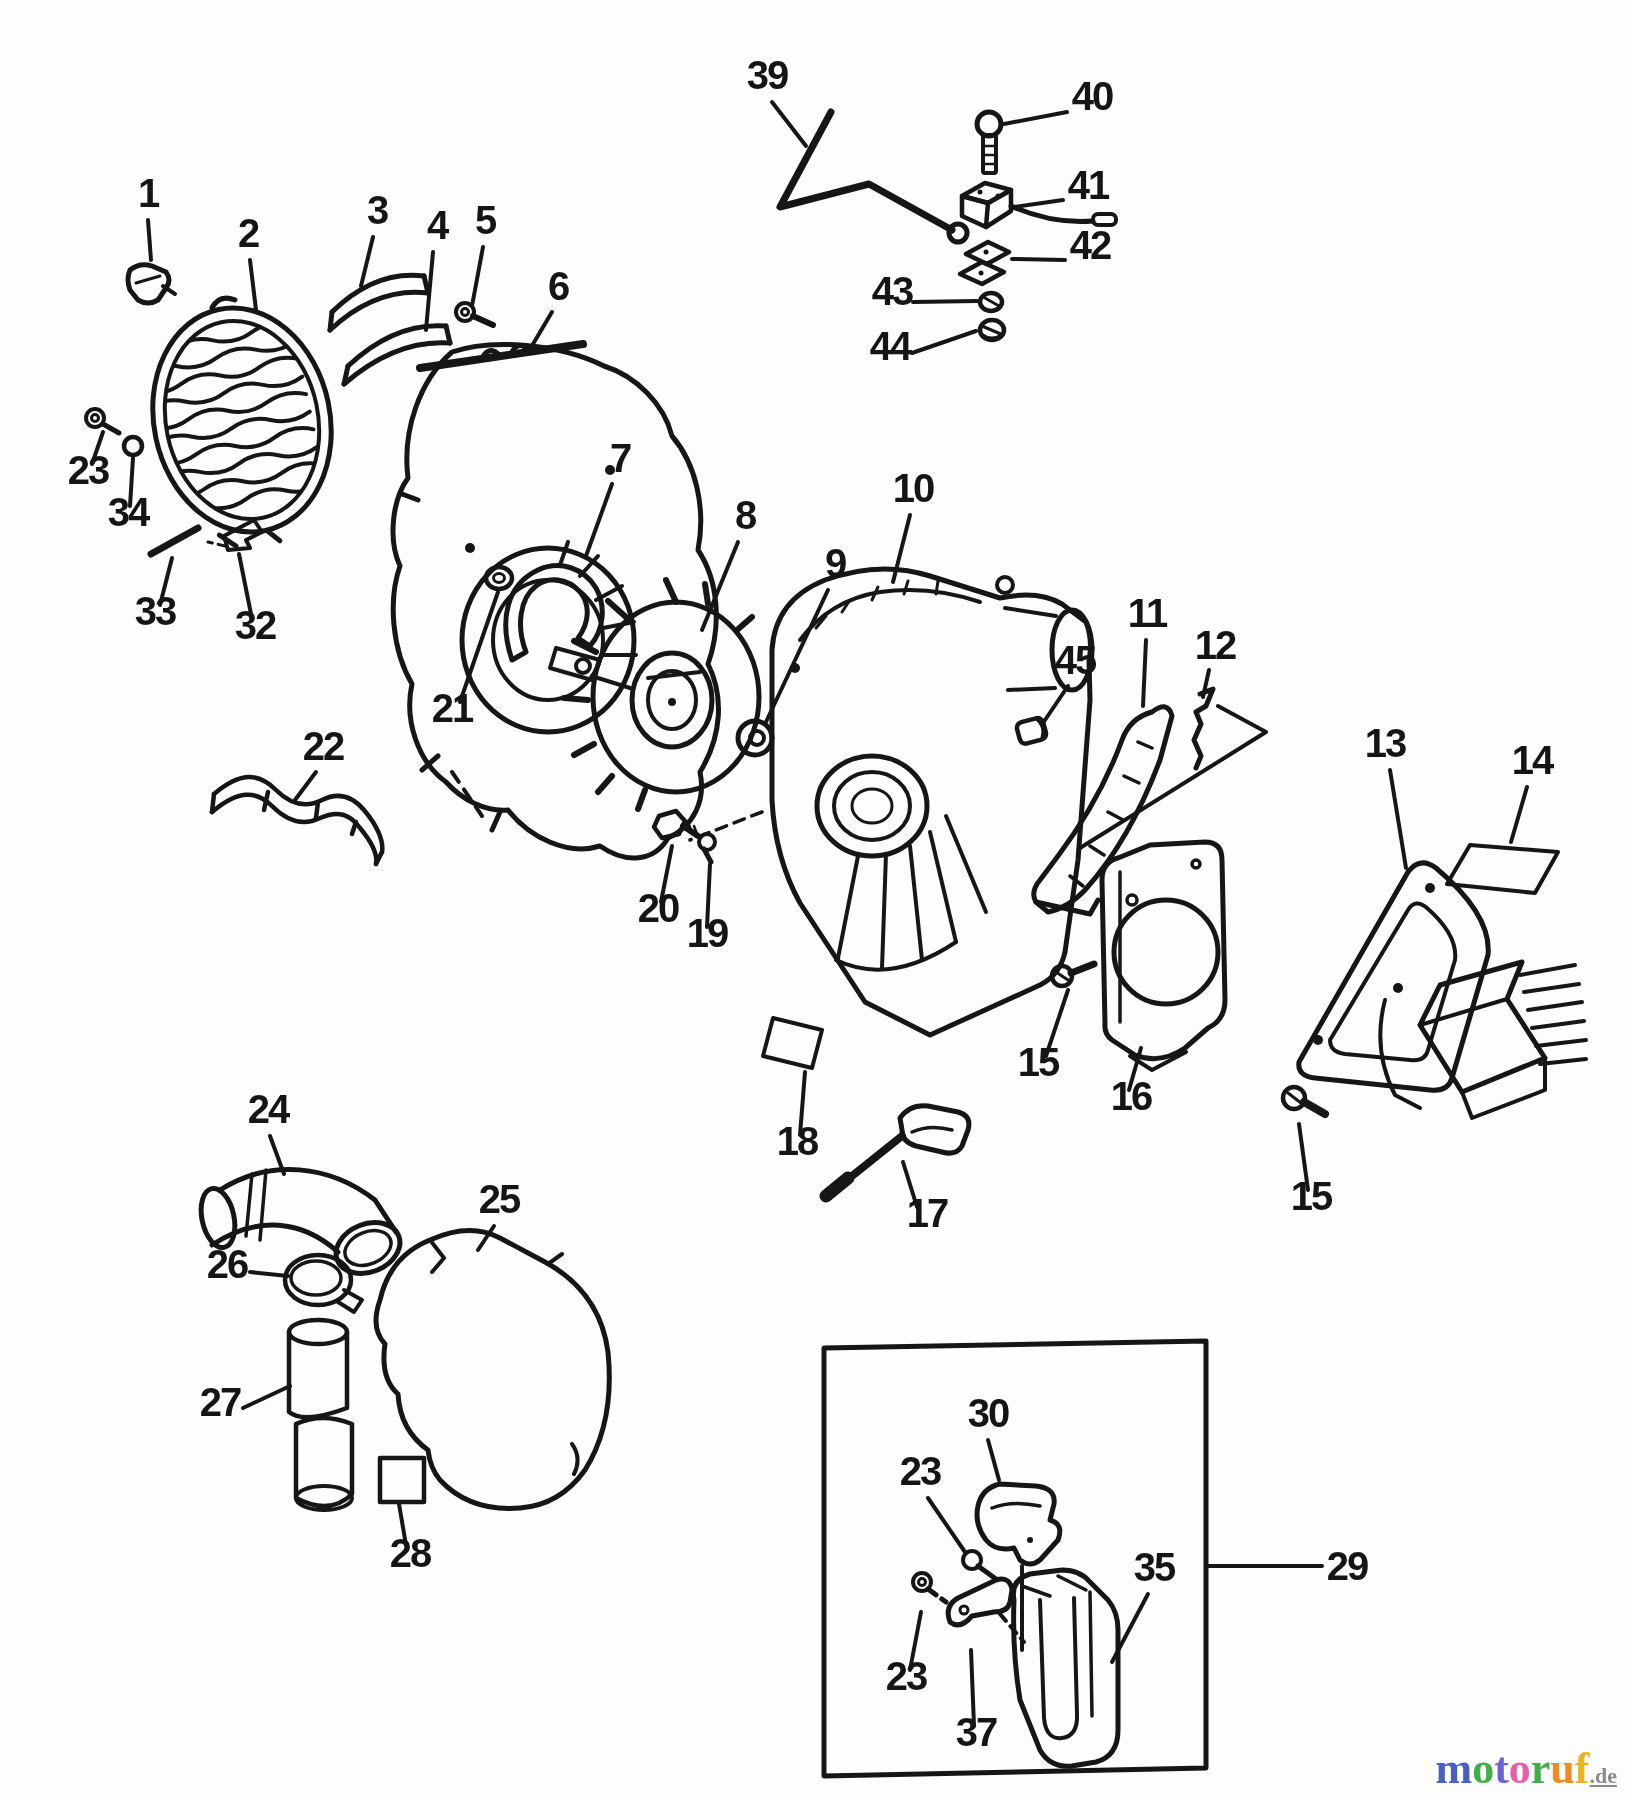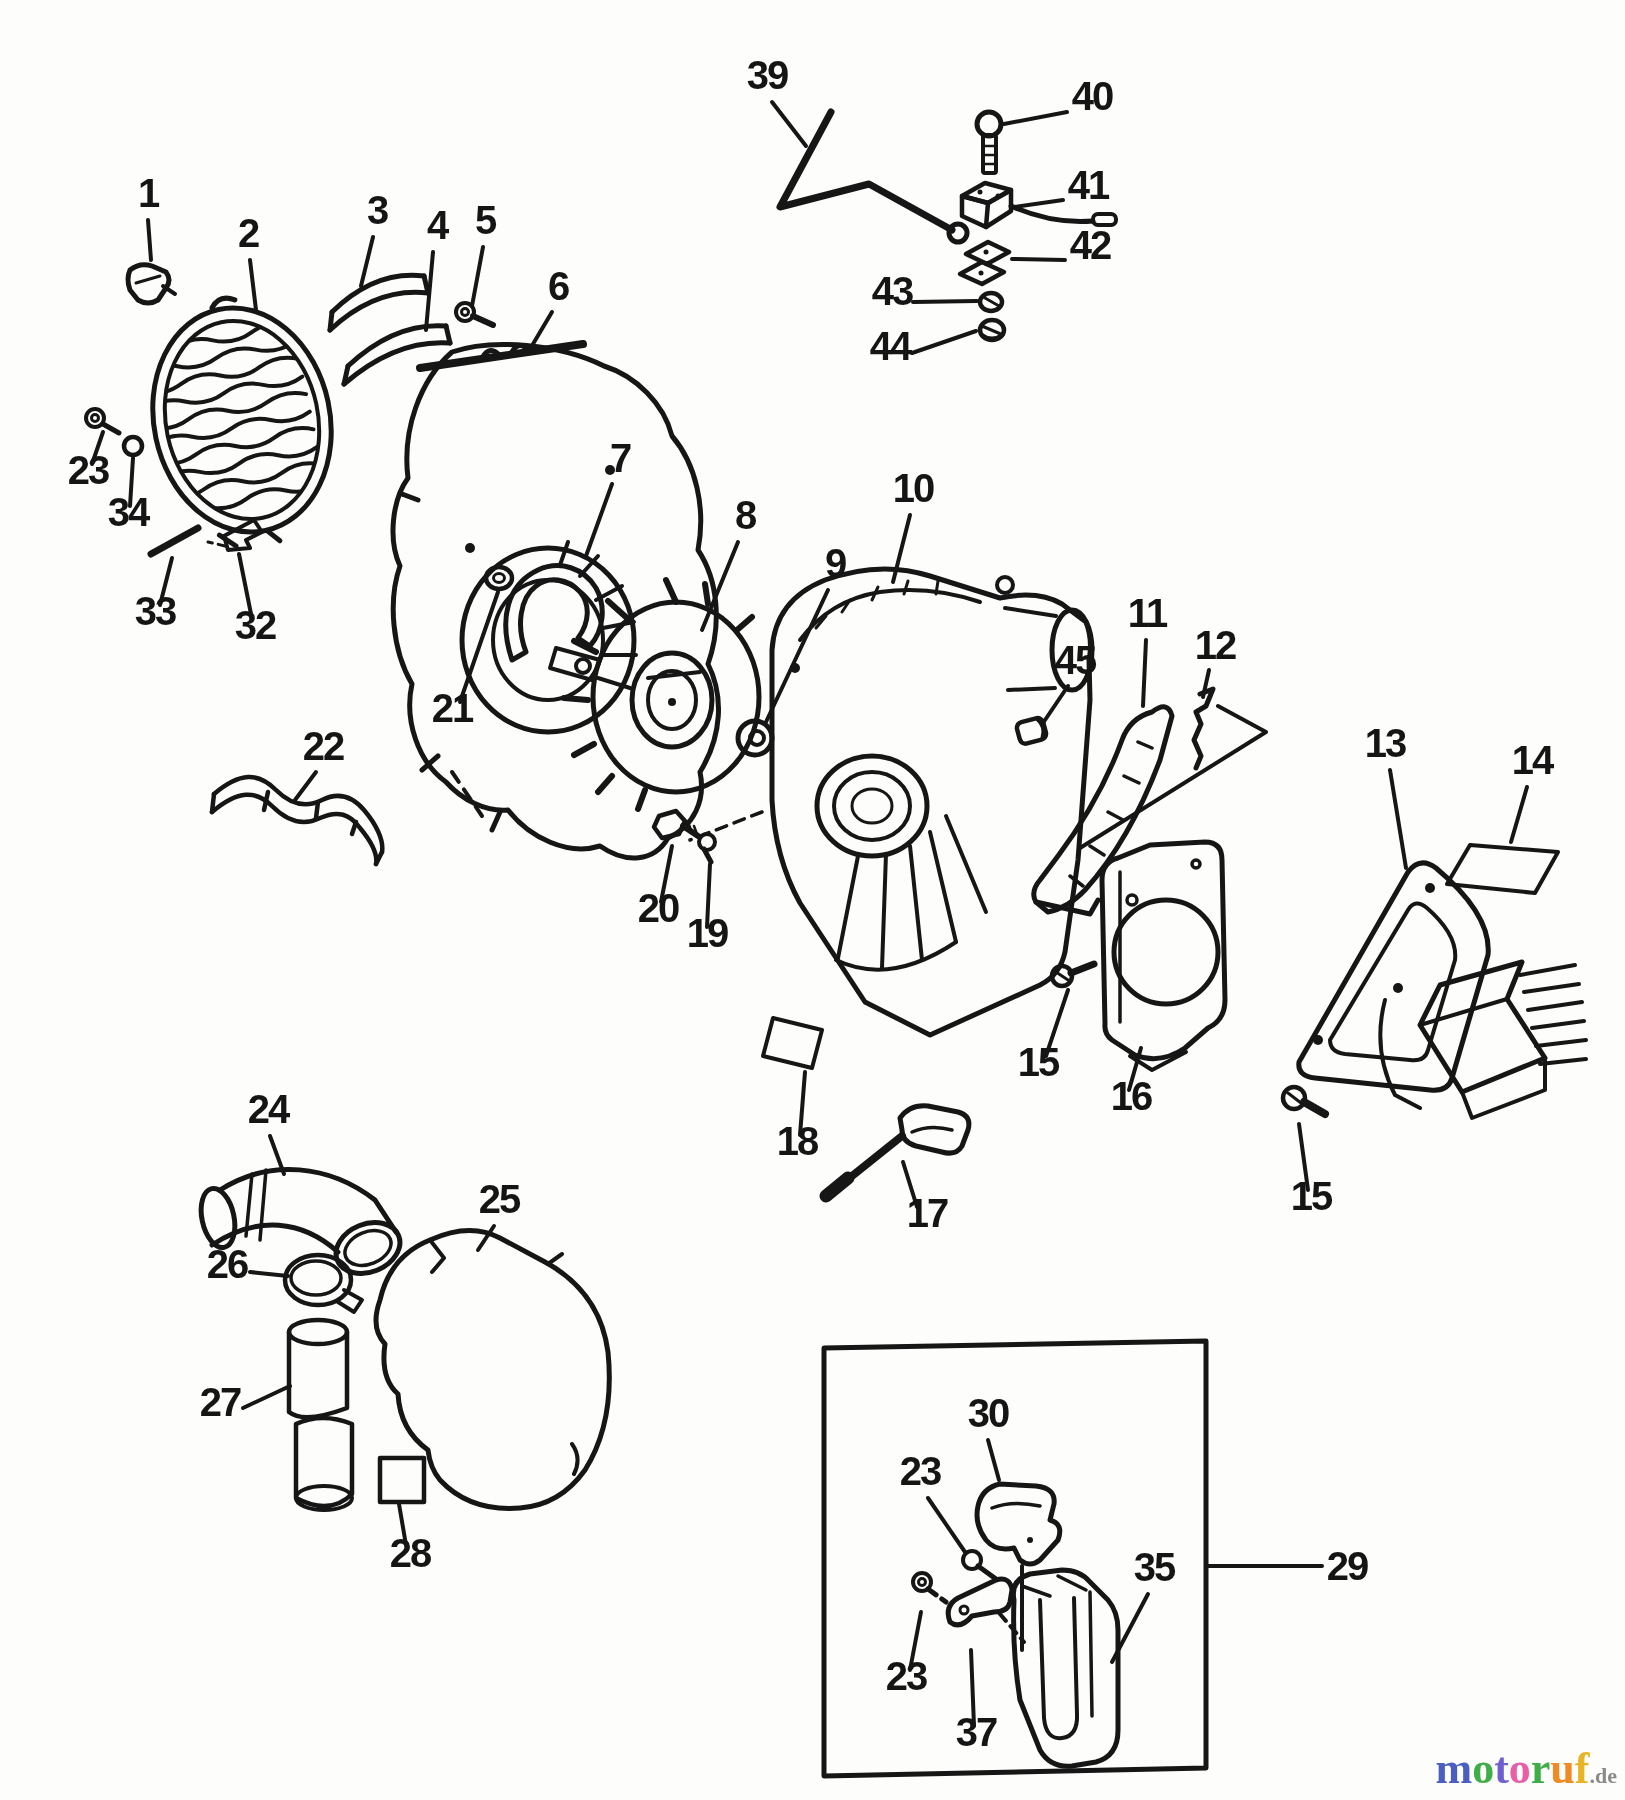--- a/index.html
+++ b/index.html
@@ -10,21 +10,21 @@
   svg{position:absolute;left:0;top:0;}
   .num{
     font-family:"Liberation Sans",sans-serif;
     font-weight:bold;font-size:40px;fill:#151515;letter-spacing:-2px;
   }
   #watermark{
     position:absolute;right:8px;bottom:6px;
     font-family:"Liberation Serif",serif;font-weight:bold;font-size:44px;
     letter-spacing:0px;user-select:none;
   }
-  #watermark .suffix{font-size:22px;color:#8a8a8a;font-weight:bold;}
+  #watermark .suffix{font-size:22px;color:#8a8a8a;font-weight:bold;text-decoration:underline;}
 </style>
 </head>
 <body>
 
 <div class="page">
 <svg id="diagram-svg" width="1625" height="1800" viewBox="0 0 1625 1800">
 
   <defs>
     <clipPath id="grille-clip">
           <ellipse cx="242" cy="420" rx="76" ry="100"></ellipse>

